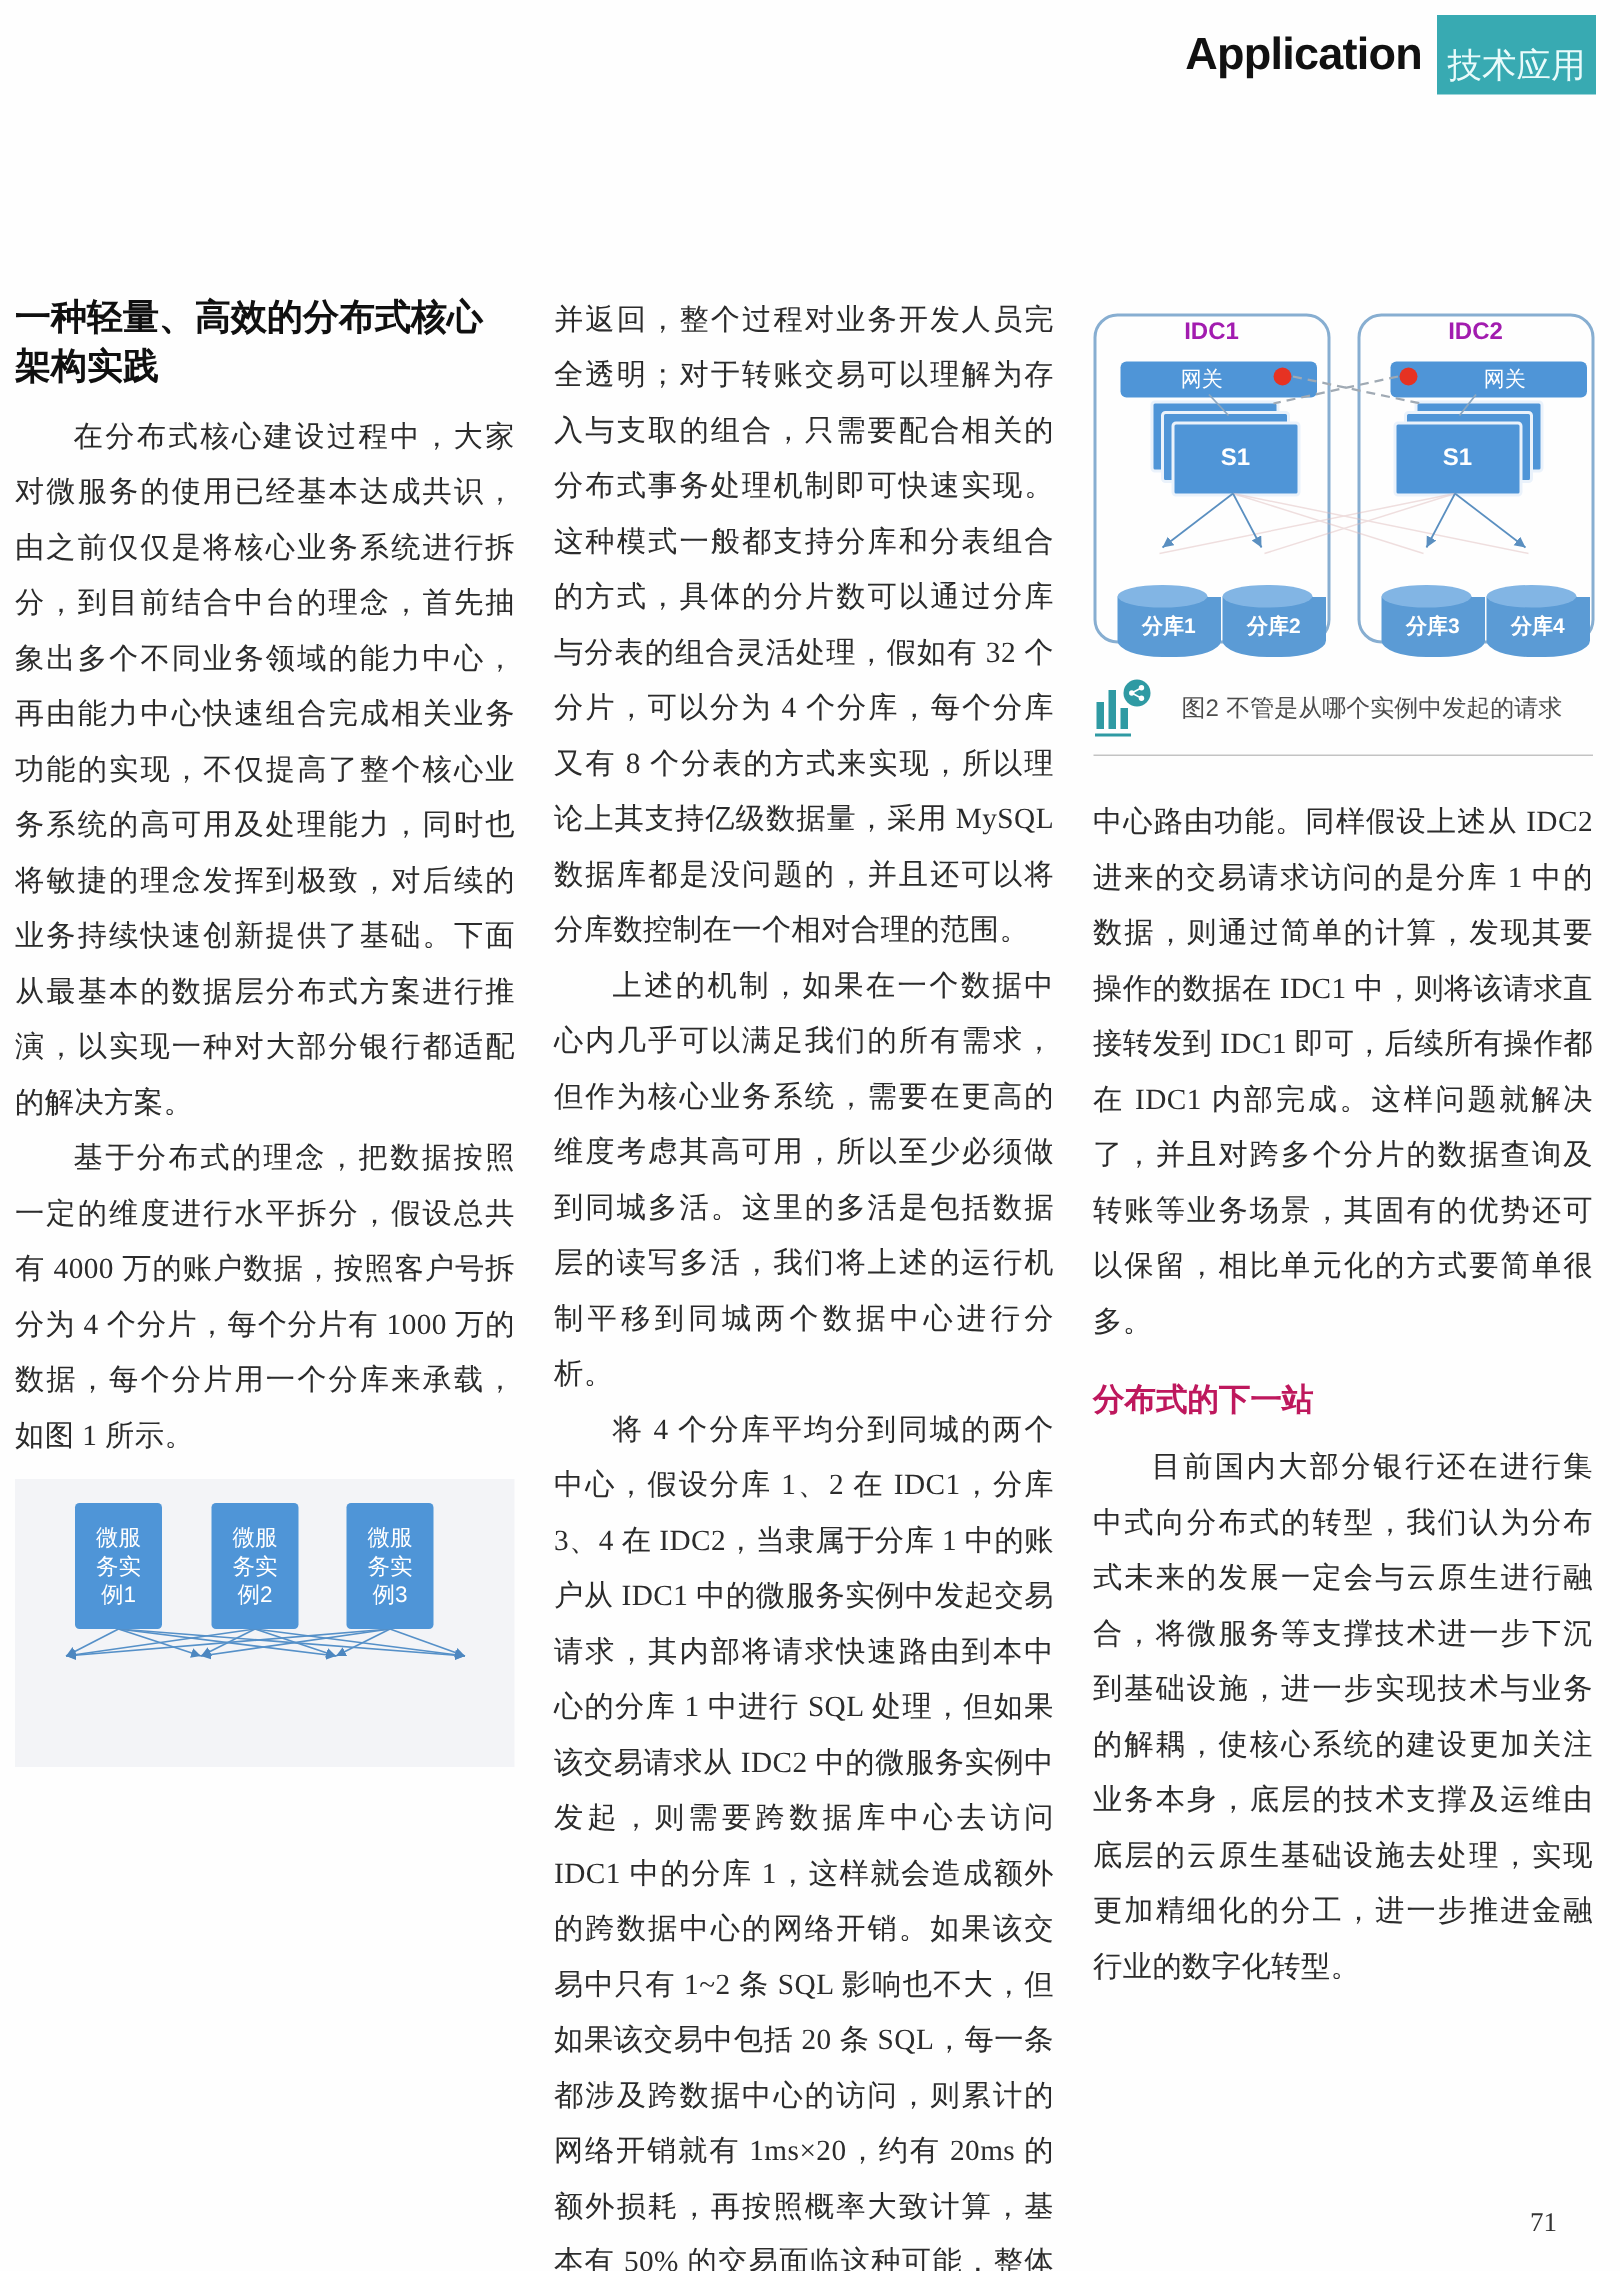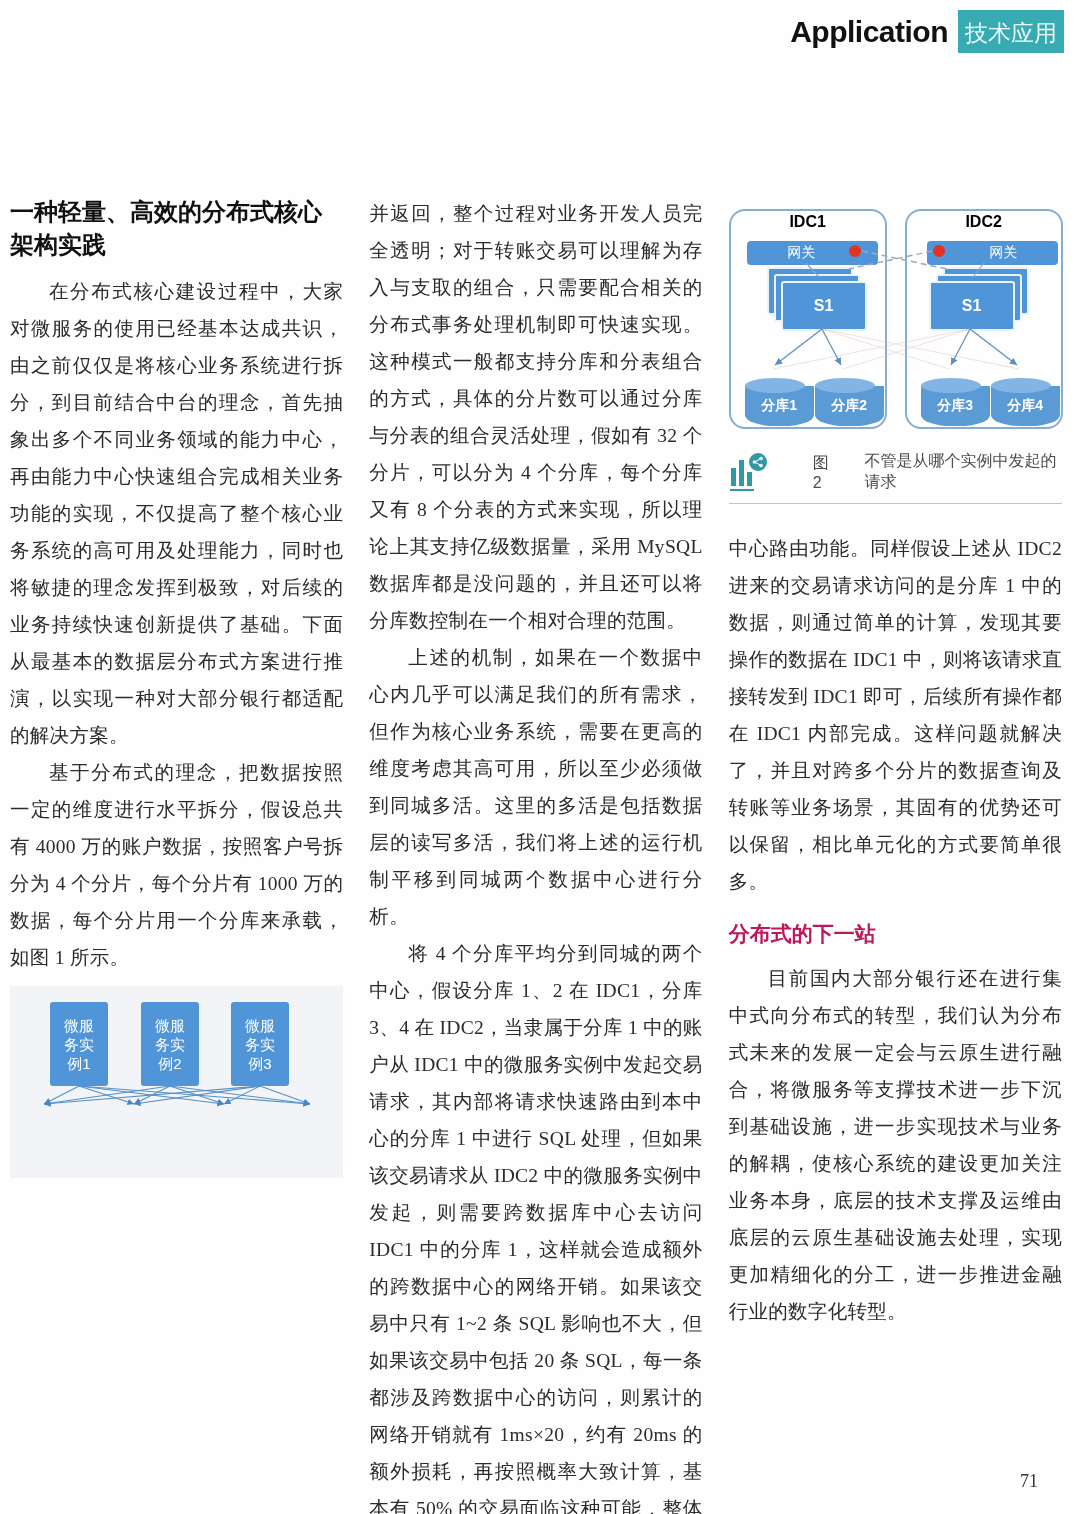--- a/index.html
+++ b/index.html
@@ -4,61 +4,61 @@
 <style>
   html,body{margin:0;padding:0;background:#ffffff;}
   .page{position:relative;width:1080px;height:1514px;background:#fefefe;overflow:hidden;
         font-family:"Liberation Serif","DejaVu Serif",serif;color:#2b2b2b;}
 
   
   .masthead{position:absolute;top:10px;right:16px;display:flex;align-items:center;gap:10px;}
   .app-en{font-family:"Liberation Sans","DejaVu Sans",sans-serif;font-weight:bold;
           font-size:30px;color:#111;letter-spacing:-0.5px;}
   .app-zh{font-family:"Liberation Sans","DejaVu Sans",sans-serif;font-size:23px;
-          background:var(--accent-teal,#38aab2);color:#e9fbfb;padding:8px 7px 4px;}
+          background:var(--accent-teal,#38aab2);color:#e9fbfb;padding:18px 7px 4px;}
 
   
   .columns{position:absolute;top:195px;left:10px;right:18px;display:flex;gap:26px;}
   .col{flex:1;min-width:0;}
   .col p{margin:0;font-size:19.5px;line-height:37px;text-align:justify;letter-spacing:0.3px;}
   .col p.indent{text-indent:2em;}
   .article-title{margin:0 0 12px 0;font-family:"Liberation Sans","DejaVu Sans",sans-serif;
                  font-size:24px;line-height:33px;font-weight:bold;color:#101010;}
   .sub-title{margin:20px 0 12px 0;font-family:"Liberation Sans","DejaVu Sans",sans-serif;
              font-size:21px;line-height:28px;font-weight:bold;color:#be185d;}
 
   
   figure{margin:0;}
-  .fig-caption{display:flex;align-items:center;gap:30px;margin-top:14px;
+  .fig-caption{display:flex;align-items:center;gap:5px;margin-top:14px;
                font-family:"Liberation Sans","DejaVu Sans",sans-serif;color:#4c4c4c;}
   .fig-label{font-size:16px;margin-left:14px;}
   .fig-text{font-size:16px;}
   .cap-rule{height:1px;background:#c3c3c3;margin-top:10px;}
 
   
   .fig1-canvas{position:relative;width:100%;height:192px;background:#f3f4f7;margin-top:10px;}
   .svc-box{position:absolute;top:16px;width:40px;height:76px;padding:4px 9px;
            background:var(--node-blue,#4f95d7);border-radius:3px;color:#fff;
            font-family:"Liberation Sans","DejaVu Sans",sans-serif;font-size:15px;line-height:19px;
            display:flex;align-items:center;justify-content:center;text-align:center;word-break:break-all;}
   .fig-lines{position:absolute;inset:0;pointer-events:none;}
 
   
   .fig2-canvas{position:relative;width:334px;height:234px;margin-top:8px;}
   .idc{position:absolute;top:6px;width:158px;height:220px;border:2px solid #87aed1;border-radius:16px;box-sizing:border-box;}
   .idc-title{text-align:center;margin-top:2px;font-family:"Liberation Sans","DejaVu Sans",sans-serif;
-             font-size:16px;font-weight:bold;color:#000000;}
+             font-size:16px;font-weight:bold;color:#a21caf;}
   .gw-bar{position:absolute;top:30px;height:24px;width:131px;background:var(--node-blue,#4f95d7);
           border-radius:4px;color:#fff;font-family:"Liberation Sans","DejaVu Sans",sans-serif;
           font-size:14px;display:flex;align-items:center;justify-content:center;box-sizing:border-box;}
   .stack-rect{position:absolute;width:86px;height:48px;background:var(--node-blue,#4f95d7);
               border:2px solid #eaf2fb;border-radius:3px;box-sizing:border-box;}
   .stack-front{height:50px;display:flex;align-items:center;justify-content:center;color:#fff;
                font-family:"Liberation Sans","DejaVu Sans",sans-serif;font-size:16px;font-weight:bold;}
-  .cyl2{position:absolute;width:69px;height:40px;top:175px;background:#5b9bd5;
+  .cyl2{position:absolute;width:69px;height:40px;top:187px;background:#5b9bd5;
         border-radius:0 0 30px 30px / 0 0 11px 11px;display:flex;align-items:center;justify-content:center;}
   .cyl2::before{content:"";position:absolute;top:-8px;left:0;width:60px;height:15px;
                 background:#82b5e4;border-radius:50%;}
   .cyl2 span{position:relative;color:#fff;font-family:"Liberation Sans","DejaVu Sans",sans-serif;
              font-size:14px;font-weight:bold;}
   .page-number{position:absolute;right:42px;bottom:22px;font-size:18px;color:#333;}
   .cap-icon{flex:0 0 auto;}
 </style>
 </head>
 <body>

